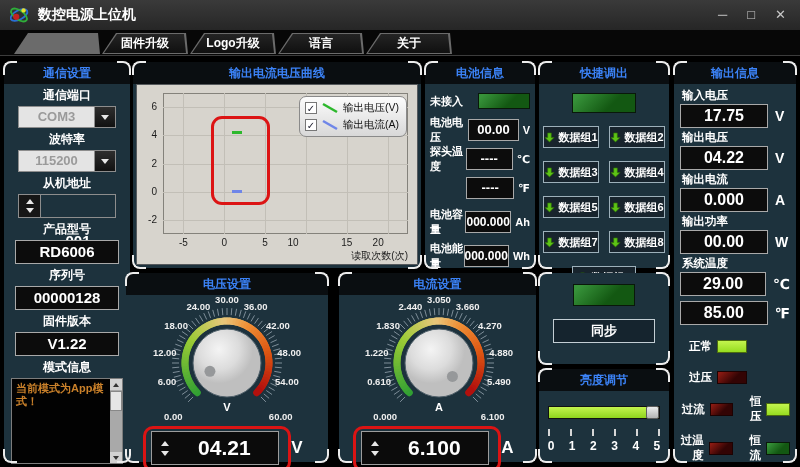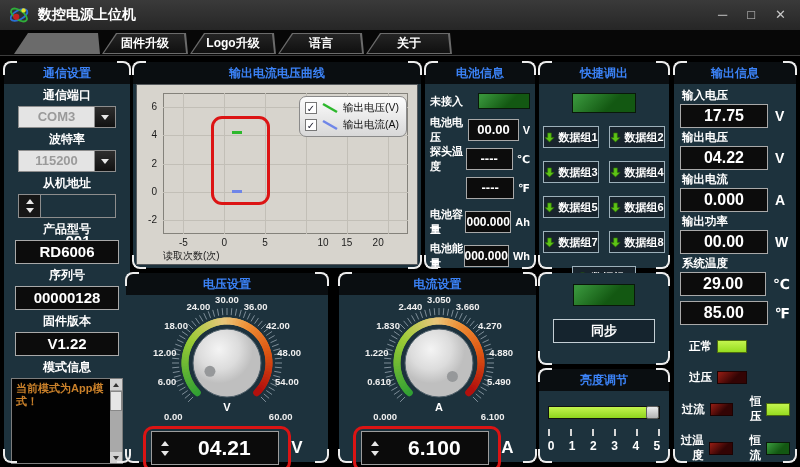--- a/index.html
+++ b/index.html
@@ -240,29 +240,29 @@
         <div style="position: absolute; left: 209.75px; top: 8px; width: 1px; height: 141px; background: rgb(194, 191, 183);"></div>
         <div style="position: absolute; left: 250.583px; top: 8px; width: 1px; height: 141px; background: rgb(194, 191, 183);"></div>
         <div style="position: absolute; left: 26px; top: 134.9px; width: 245px; height: 1px; background: rgb(194, 191, 183);"></div>
         <div style="position: absolute; left: 26px; top: 106.7px; width: 245px; height: 1px; background: rgb(194, 191, 183);"></div>
         <div style="position: absolute; left: 26px; top: 78.5px; width: 245px; height: 1px; background: rgb(194, 191, 183);"></div>
         <div style="position: absolute; left: 26px; top: 50.3px; width: 245px; height: 1px; background: rgb(194, 191, 183);"></div>
         <div style="position: absolute; left: 26px; top: 22.1px; width: 245px; height: 1px; background: rgb(194, 191, 183);"></div>
         <div style="position: absolute; left: 31.4167px; top: 152px; width: 30px; text-align: center; font-size: 10px; color: rgb(28, 28, 28);">-5</div>
         <div style="position: absolute; left: 72.25px; top: 152px; width: 30px; text-align: center; font-size: 10px; color: rgb(28, 28, 28);">0</div>
         <div style="position: absolute; left: 113.083px; top: 152px; width: 30px; text-align: center; font-size: 10px; color: rgb(28, 28, 28);">5</div>
-        <div style="position: absolute; left: 171px; top: 152px; width: 30px; text-align: center; font-size: 10px; color: rgb(28, 28, 28);">10</div>
+        <div style="position: absolute; left: 141px; top: 152px; width: 30px; text-align: center; font-size: 10px; color: rgb(28, 28, 28);">10</div>
         <div style="position: absolute; left: 194.75px; top: 152px; width: 30px; text-align: center; font-size: 10px; color: rgb(28, 28, 28);">15</div>
         <div style="position: absolute; left: 235.583px; top: 152px; width: 30px; font-size: 10px; color: rgb(28, 28, 28);">20</div>
         <div style="position: absolute; left: 0px; top: 128.9px; width: 20px; text-align: right; font-size: 10px; color: rgb(28, 28, 28);">-2</div>
         <div style="position: absolute; left: 0px; top: 100.7px; width: 20px; text-align: right; font-size: 10px; color: rgb(28, 28, 28);">0</div>
         <div style="position: absolute; left: 0px; top: 72.5px; width: 20px; text-align: right; font-size: 10px; color: rgb(28, 28, 28);">2</div>
         <div style="position: absolute; left: 0px; top: 44.3px; width: 20px; text-align: right; font-size: 10px; color: rgb(28, 28, 28);">4</div>
         <div style="position: absolute; left: 0px; top: 16.1px; width: 20px; text-align: right; font-size: 10px; color: rgb(28, 28, 28);">6</div>
-        <div style="position: absolute; left: 26px; top: 164px; width: 245px; text-align: left; font-size: 10px; color: rgb(28, 28, 28);">读取次数(次)</div>
+        <div style="position: absolute; left: 26px; top: 164px; width: 245px; text-align: right; font-size: 10px; color: rgb(28, 28, 28);">读取次数(次)</div>
         <div style="position: absolute; left: 95.4167px; top: 45.698px; width: 9.8px; height: 3px; background: rgb(45, 184, 45);"></div>
         <div style="position: absolute; left: 95.4167px; top: 105.2px; width: 9.8px; height: 3px; background: rgb(111, 134, 232);"></div>
         <div style="position: absolute; left: 74.1833px; top: 31.265px; width: 58.8px; height: 88.83px; border: 3px solid rgb(220, 20, 20); border-radius: 11px; z-index: 3;"></div>
       </div>
   <span class="pcorn tl"></span>
       <span class="pcorn tr"></span>
       <span class="pcorn bl"></span>
       <span class="pcorn br"></span>
     </div>
 

